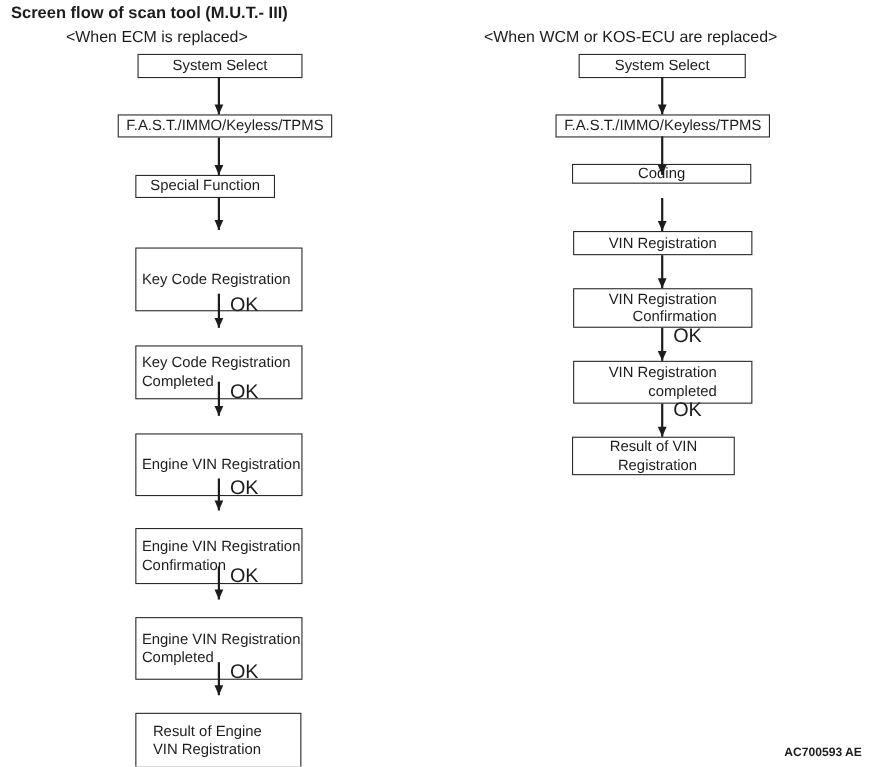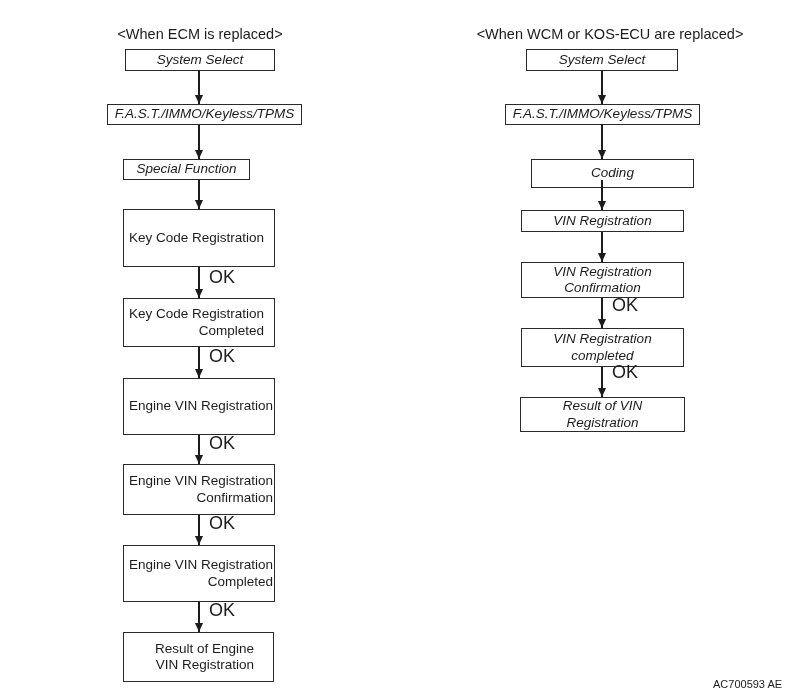--- a/index.html
+++ b/index.html
@@ -5,66 +5,67 @@
   html, body { margin:0; padding:0; background:#ffffff; }
   .canvas {
     position:relative; width:800px; height:697px; background:#ffffff;
     font-family:"Liberation Sans", sans-serif; color:#1c1c1c; overflow:hidden;
   }
   .title {
     position:absolute; left:10px; top:3px;
     font-size:15px; font-weight:bold; white-space:pre;
   }
   .colhdr {
-    position:absolute; font-size:14.5px; text-align:center; white-space:pre;
+    position:absolute; font-size:14.5px; text-align:left; white-space:pre;
   }
   .box {
     position:absolute; box-sizing:border-box;
     border:1.5px solid #2a2a2a; background:#fff;
     display:flex; align-items:center;
     font-size:13.5px; line-height:16.5px; white-space:pre;
   }
-  .box.center { justify-content:center; text-align:center;font-style:italic; }
-  .box.left   { justify-content:flex-start; text-align:right; padding-left:5px; }
+  .box.center { justify-content:center; text-align:right; }
+  .box.left   { justify-content:flex-start; text-align:left; padding-left:5px;margin-top:16px; }
   .arrow {
     position:absolute; width:0; border-left:2px solid #1c1c1c;
   }
   .arrow::after {
     content:""; position:absolute; left:-5.5px; bottom:0;
     width:0; height:0;
     border-left:4.5px solid transparent; border-right:4.5px solid transparent;
     border-top:9px solid #1c1c1c;
   }
   .ok { position:absolute; font-size:18px; line-height:13px; white-space:pre; }
   .figcode {
     position:absolute; left:713px; top:678px;
-    font-size:11px; font-weight:normal; white-space:pre;
+    font-size:11px; font-weight:bold; white-space:pre;
   }
 </style>
 </head>
 <body>
 
 <div class="canvas">
 
+  <div class="title">Screen flow of scan tool (M.U.T.- III)</div>
 
   <div>
     <div class="colhdr" style="left:60px; top:26px; width:280px;">&lt;When ECM is replaced&gt;</div>
 
     <div class="box center" style="left:125px; top:49px;  width:150px; height:22px;">System Select</div>
     <div class="box center" style="left:107px; top:104px; width:195px; height:21px;">F.A.S.T./IMMO/Keyless/TPMS</div>
     <div class="box center" style="left:123px; top:159px; width:127px; height:21px;">Special Function</div>
     <div class="box left" style="left:123px; top:209px; width:152px; height:58px;">Key Code Registration</div>
     <div class="box left" style="left:123px; top:298px; width:152px; height:49px;">Key Code Registration
 Completed</div>
     <div class="box left" style="left:123px; top:378px; width:152px; height:57px;">Engine VIN Registration</div>
     <div class="box left" style="left:123px; top:464px; width:152px; height:51px;">Engine VIN Registration
 Confirmation</div>
     <div class="box left" style="left:123px; top:545px; width:152px; height:57px;">Engine VIN Registration
 Completed</div>
-    <div class="box left" style="left:123px; top:632px; width:151px; height:50px; padding-left:31px;">Result of Engine
+    <div class="box left" style="left:123px; top:632px; width:151px; height:50px; padding-left:15px;">Result of Engine
 VIN Registration</div>
 
     <div class="arrow" style="left:198px; top:70px;  height:34px;"></div>
     <div class="arrow" style="left:198px; top:125px; height:34px;"></div>
     <div class="arrow" style="left:198px; top:180px; height:29px;"></div>
     <div class="arrow" style="left:198px; top:267px; height:31px;"></div>
     <div class="arrow" style="left:198px; top:347px; height:31px;"></div>
     <div class="arrow" style="left:198px; top:435px; height:29px;"></div>
     <div class="arrow" style="left:198px; top:515px; height:30px;"></div>
     <div class="arrow" style="left:198px; top:602px; height:30px;"></div>
@@ -74,27 +75,27 @@
     <div class="ok" style="left:209px; top:437px;">OK</div>
     <div class="ok" style="left:209px; top:517px;">OK</div>
     <div class="ok" style="left:209px; top:604px;">OK</div>
   </div>
 
   <div>
     <div class="colhdr" style="left:440px; top:26px; width:340px;">&lt;When WCM or KOS-ECU are replaced&gt;</div>
 
     <div class="box center" style="left:526px; top:49px;  width:152px; height:22px;">System Select</div>
     <div class="box center" style="left:505px; top:104px; width:195px; height:21px;">F.A.S.T./IMMO/Keyless/TPMS</div>
-    <div class="box center" style="left:520px; top:159px; width:163px; height:29px;margin-left:11px;">Coding</div>
+    <div class="box center" style="left:520px; top:149px; width:163px; height:18px;">Coding</div>
     <div class="box center" style="left:521px; top:210px; width:163px; height:22px;">VIN Registration</div>
     <div class="box center" style="left:521px; top:262px; width:163px; height:36px;">VIN Registration
 Confirmation</div>
     <div class="box center" style="left:521px; top:328px; width:163px; height:39px;">VIN Registration
 completed</div>
-    <div class="box center" style="left:520px; top:397px; width:165px; height:35px;">Result of VIN
+    <div class="box center" style="left:520px; top:397px; width:148px; height:35px;">Result of VIN
 Registration</div>
 
     <div class="arrow" style="left:601px; top:70px;  height:34px;"></div>
     <div class="arrow" style="left:601px; top:124px; height:35px;"></div>
     <div class="arrow" style="left:601px; top:180px; height:30px;"></div>
     <div class="arrow" style="left:601px; top:232px; height:30px;"></div>
     <div class="arrow" style="left:601px; top:298px; height:30px;"></div>
     <div class="arrow" style="left:601px; top:367px; height:30px;"></div>
 
     <div class="ok" style="left:612px; top:299px;">OK</div>

